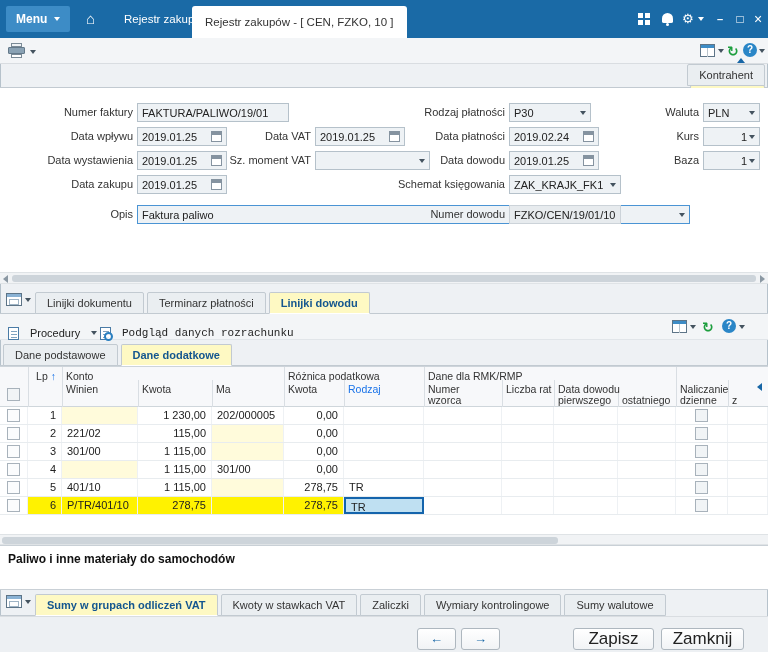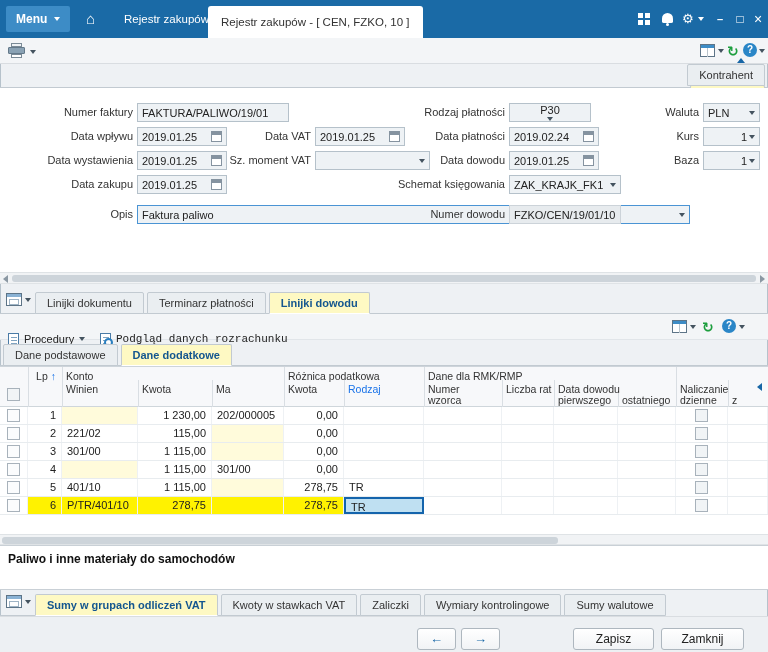--- a/index.html
+++ b/index.html
@@ -102,40 +102,40 @@
   .cb.dim { background:#f1f4f6; }
 
   
   .memo { position:absolute; left:0; top:545px; width:768px; height:45px; background:#fff;
           border-top:1px solid #c9d0d6; border-bottom:1px solid #c9d0d6; padding:6px 8px; }
   .memo span { font-weight:bold; font-size:12px; color:#111; }
 
   
   .footer { position:absolute; left:0; top:616px; width:768px; height:36px; background:#edf0f3; border-top:1px solid #d9dde1; }
   .btn { position:absolute; top:11px; height:22px; background:linear-gradient(#ffffff,#f1f3f5);
-         border:1px solid #aeb7bf; border-radius:3px; text-align:center; line-height:20px; font-size:12px;
+         border:1px solid #aeb7bf; border-radius:3px; text-align:center; line-height:20px; font-size:17px;
          color:#222; cursor:pointer; }
   .btn.nav { color:#1766a6; font-weight:bold; font-size:13px; }
 
-  .tool-btn { position:absolute; top:15px; height:20px; display:flex; align-items:center; gap:5px;
+  .tool-btn { position:absolute; top:9px; height:20px; display:flex; align-items:center; gap:11px;
               padding:0 6px; color:#222; cursor:pointer;justify-content:space-between; }
 </style>
 </head>
 <body>
 
 <div id="app">
 
   <div class="titlebar">
     <div class="menu-btn">
       <span>Menu</span>
       <span class="car"></span>
     </div>
     <span class="home">⌂</span>
     <span class="doc-tab" style="left:124px;">Rejestr zakupów</span>
-    <span class="doc-tab active" style="left:208px;">Rejestr zakupów - [ CEN, FZKO, 10 ]</span>
+    <span class="doc-tab active" style="left:192px;">Rejestr zakupów - [ CEN, FZKO, 10 ]</span>
 
     <span class="grid4" style="left:638px; top:13px;">
       <i style="left:0;top:0;"></i>
         <i style="left:7px;top:0;"></i>
         <i style="left:0;top:7px;"></i>
         <i style="left:7px;top:7px;"></i>
     </span>
     <span class="bell" style="left:662px; top:13px;"></span>
     <span style="position:absolute; left:682px; top:11px; color:#fff; font-size:13px;">⚙</span>
     <span class="car" style="position:absolute; left:698px; top:17px;"></span>
@@ -201,21 +201,21 @@
       <span class="calico"></span>
     </div>
 
     <span class="f-label" style="left:210px; top:63px; width:101px;">Sz. moment VAT</span>
     <div class="f-field" style="left:315px; top:63px; width:115px;">
       <span class="f-val"></span>
       <span class="car car-dark"></span>
     </div>
 
     <span class="f-label" style="left:360px; top:15px; width:145px;">Rodzaj płatności</span>
-    <div class="f-field" style="left:509px; top:15px; width:82px;flex-direction:column;">
+    <div class="f-field" style="left:509px; top:15px; width:82px;">
       <span class="f-val">P30</span>
       <span class="car car-dark"></span>
     </div>
 
     <span class="f-label" style="left:360px; top:39px; width:145px;">Data płatności</span>
     <div class="f-field" style="left:509px; top:39px; width:90px;">
       <span class="f-val">2019.02.24</span>
       <span class="calico"></span>
     </div>
 

